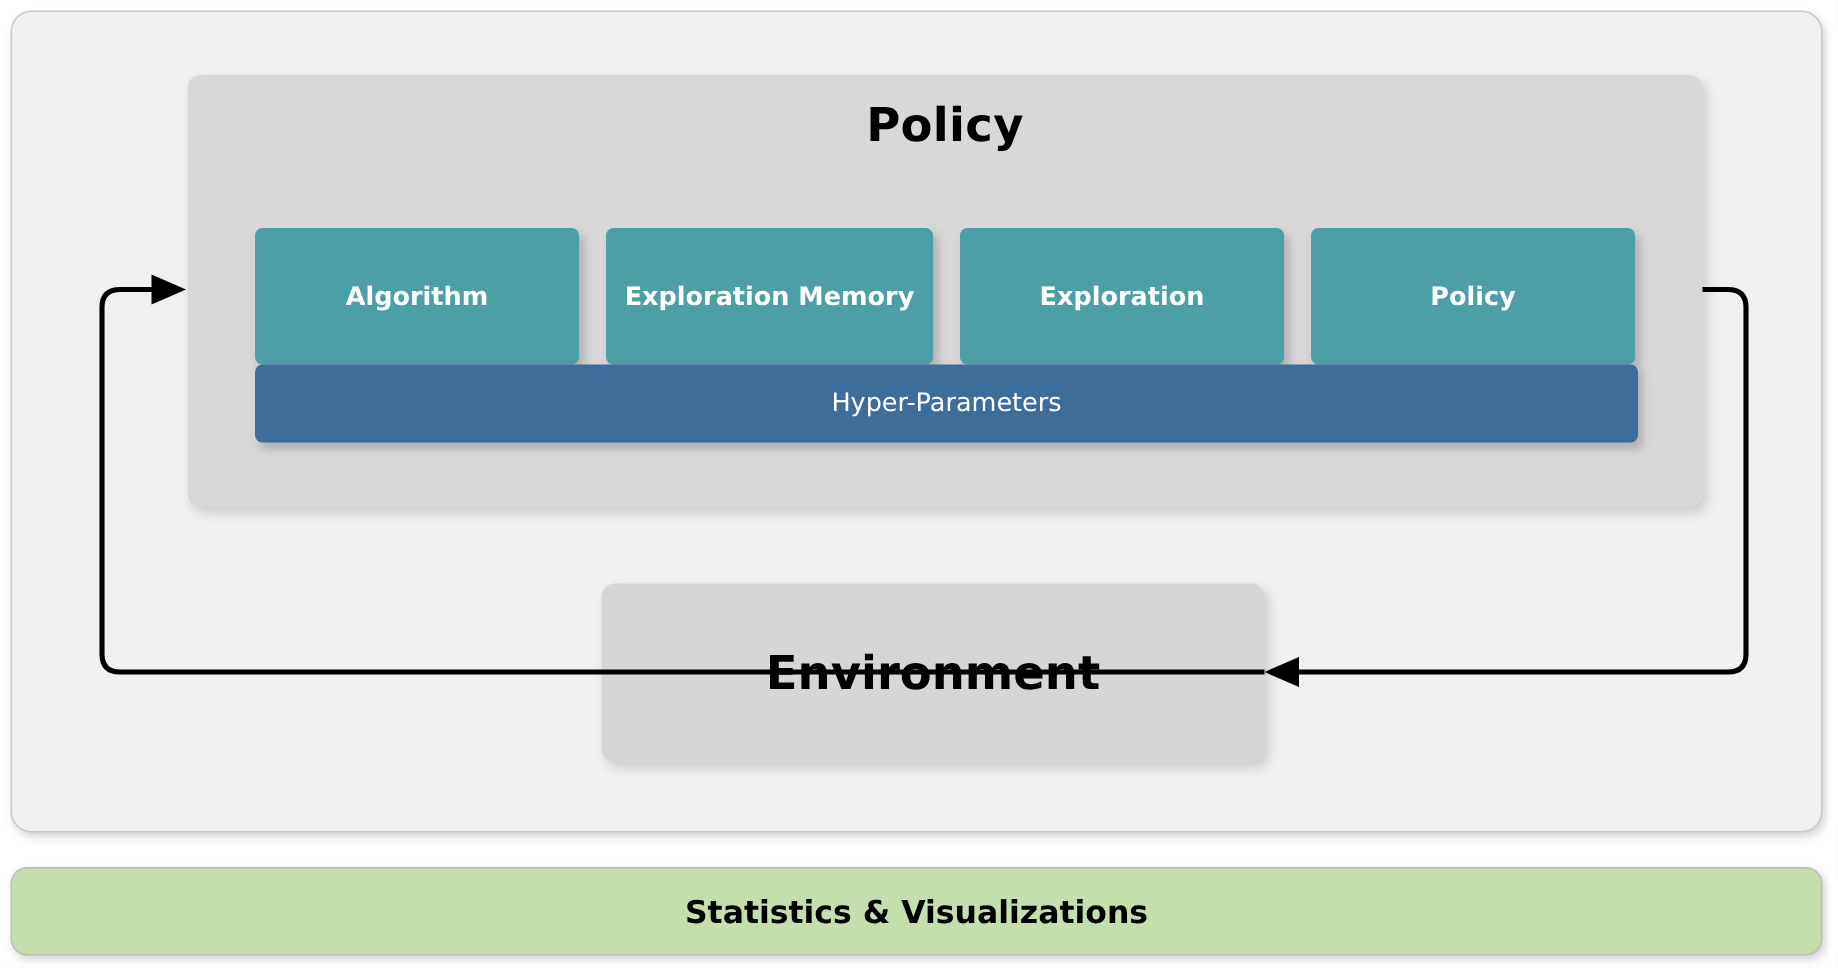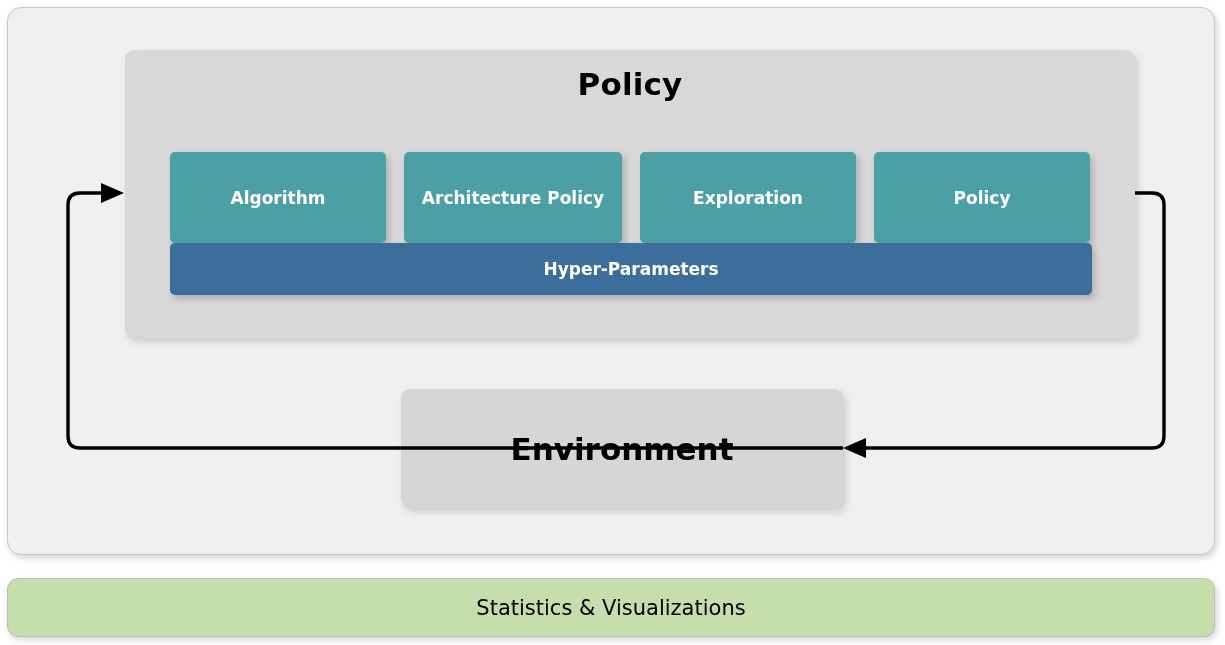--- a/index.html
+++ b/index.html
@@ -87,21 +87,21 @@
     top: 193px;
     width: 922px;
     height: 52px;
     background: #3c6d9b;
     border-radius: 5px;
     display: flex;
     align-items: center;
     justify-content: center;
     color: #ffffff;
     font-size: 17px;
-    font-weight: bold;
+    font-weight: normal;
     box-shadow: 3px 4px 6px rgba(110,110,115,0.38);
     box-sizing: border-box;
   }
 
   
   #environment-box {
     position: absolute;
     left: 401px;
     top: 389px;
     width: 442px;
@@ -135,38 +135,38 @@
     top: 578px;
     width: 1208px;
     height: 59px;
     background: #c5dfac;
     border: 1.5px solid #bdbdbd;
     border-radius: 11px;
     display: flex;
     align-items: center;
     justify-content: center;
     font-size: 21px;
-    font-weight: normal;
+    font-weight: bold;
     color: #000000;
     box-shadow: 2px 3px 6px rgba(120,120,130,0.30);
     box-sizing: border-box;
   }
 </style>
 </head>
 <body>
 
 <div id="outer-panel"></div>
 
 <div id="agent-container">
 
   <div id="agent-title">Policy</div>
 
   <div id="component-row">
     <div class="component-box w-algorithm">Algorithm</div>
-    <div class="component-box w-exploration">Architecture Policy</div>
+    <div class="component-box w-exploration">Exploration Memory</div>
     <div class="component-box w-architecture">Exploration</div>
     <div class="component-box w-memory">Policy</div>
   </div>
 
   <div id="hyper-parameters-bar">Hyper-Parameters</div>
 </div>
 
 <div id="environment-box">Environment</div>
 
 <svg id="arrows-layer" viewBox="0 0 1225 645" width="1225" height="645">

